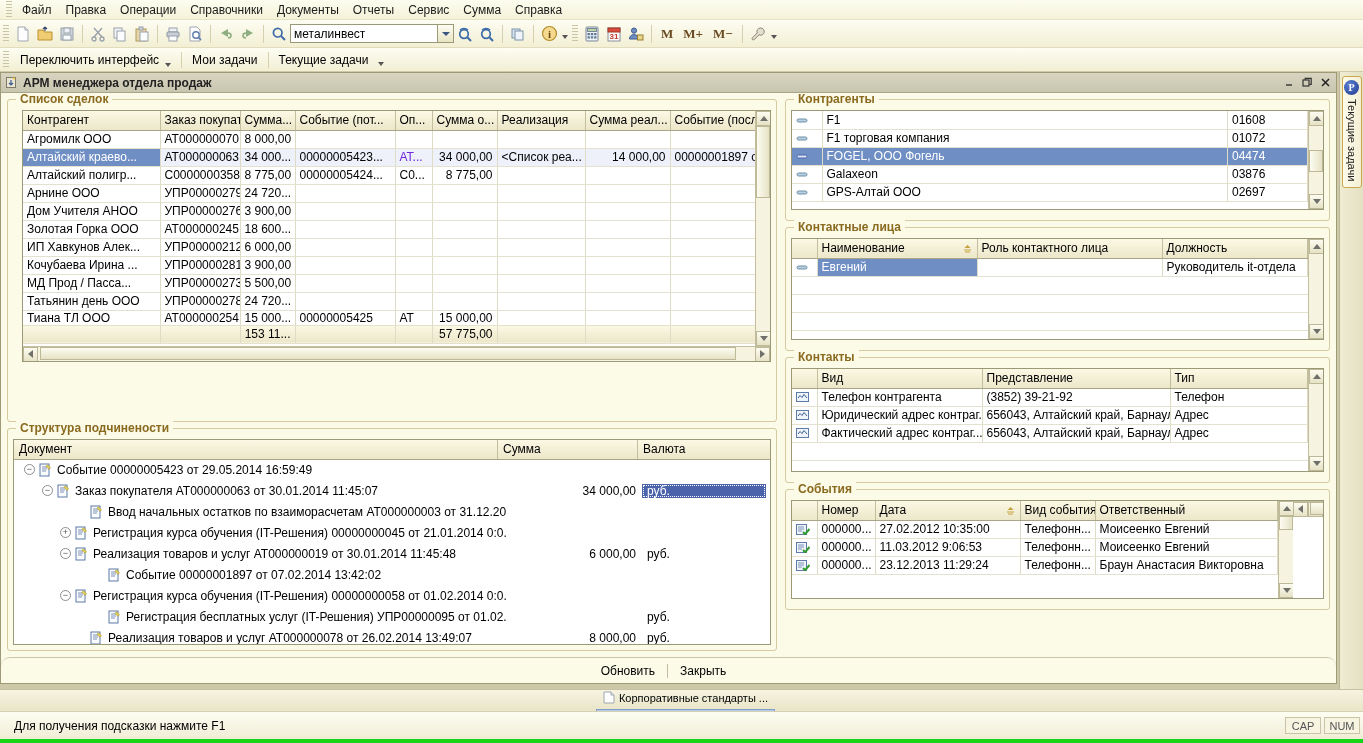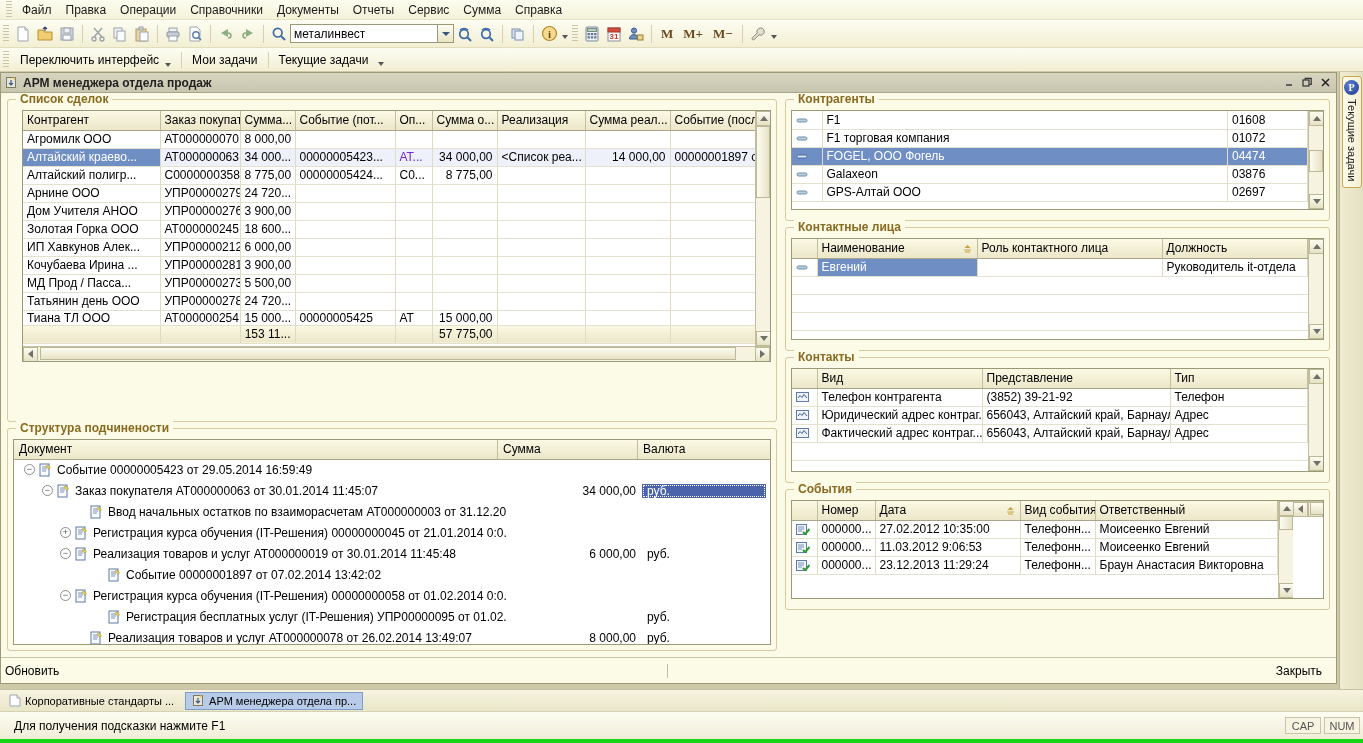--- a/index.html
+++ b/index.html
@@ -294,23 +294,24 @@
   }
   .tab.active {
     background: #fbfbe8;
     border-color: #c9a94a;
     font-weight: normal;
   }
   .tab.active span { border-bottom: 1px dotted #555; }
   .win-footer {
     border-top: 1px solid #c9c6a8;
     height: 26px;
-    display: flex; align-items: center; justify-content: space-between;
+    display: flex; align-items: center; justify-content: center;
     padding-right: 10px; gap: 8px;
     flex: 0 0 auto;
+    border-radius: 9px;
   }
   .link-btn { font-size: 12px; cursor: default; padding: 2px 4px; }
   .f-sep { width: 1px; height: 14px; background: #c0bca0; }
 
   
   .rside {
     position: absolute;
     right: 0; top: 0;
     width: 24px; height: 100%;
     background: linear-gradient(to right, #f0ecd2, #e4e0c2);
@@ -343,21 +344,21 @@
   }
 
   
   .mdi-taskbar {
     position: absolute;
     left: 0; bottom: 0;
     width: 100%; height: 22px;
     background: linear-gradient(to bottom, #f6f3e0, #e9e5c8);
     border-top: 1px solid #c5c1a2;
     display: flex; align-items: center;
-    padding-left: 2px; gap: 4px;
+    padding-left: 8px; gap: 4px; flex-direction: column;
   }
   .tb-task {
     height: 18px;
     display: flex; align-items: center; gap: 4px;
     padding: 0 6px;
     font-size: 11px;
     border: 1px solid transparent;
     cursor: default; white-space: nowrap;
   }
   .tb-task.active {

